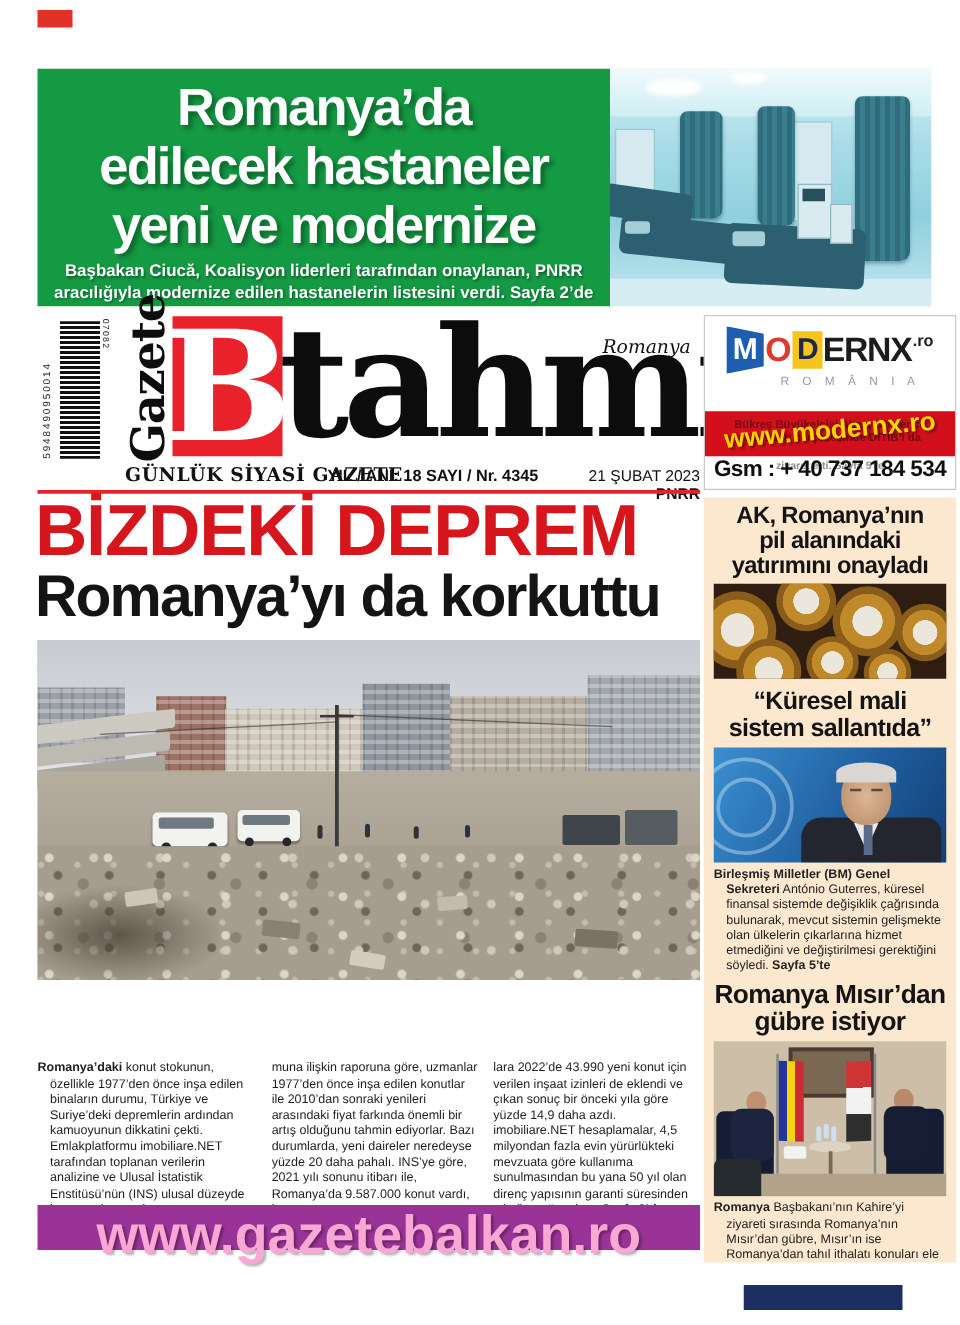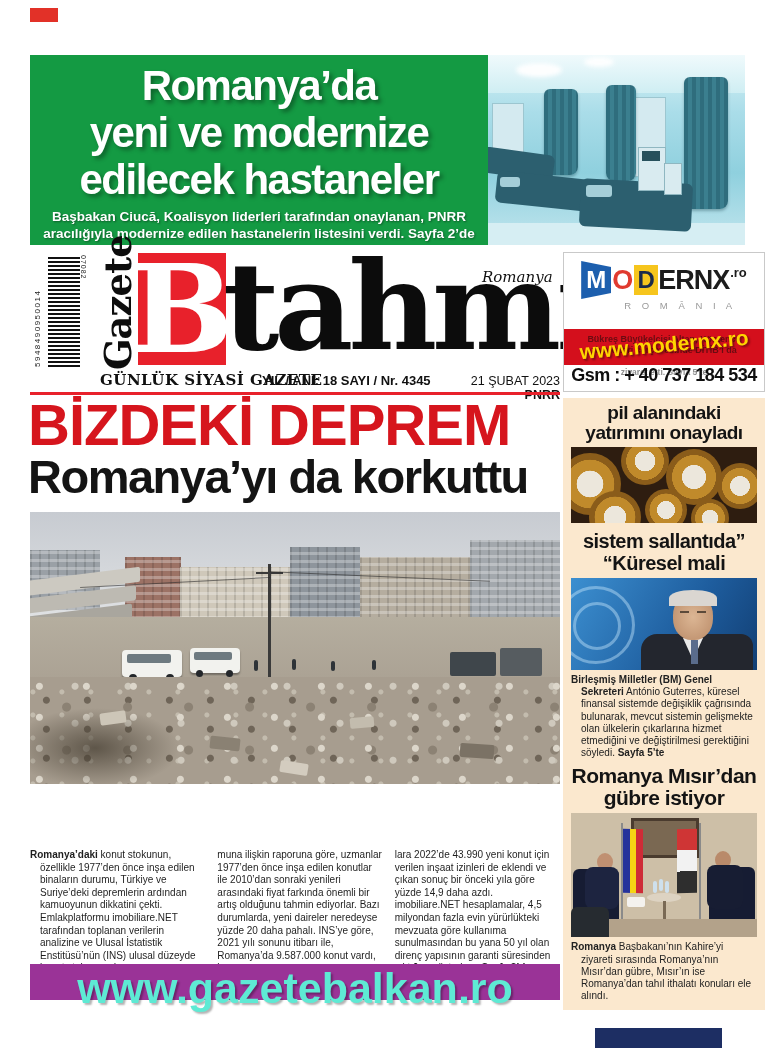--- a/index.html
+++ b/index.html
@@ -103,21 +103,21 @@
 
   
   #subhead{left:30px;top:789px;width:530px;text-align:center;font-weight:800;
            font-size:23px;line-height:27px;letter-spacing:-.5px;color:#1b1b1b;}
   #cols{left:30px;top:849px;width:530px;display:flex;gap:12px;}
   .col{flex:1;font-size:10px;line-height:12.6px;color:#1e1e1e;text-align:left;}
   .hang{padding-left:10px;text-indent:-10px;}
   .b{font-weight:800;}
 
   
-  #purple{left:30px;top:964px;width:530px;height:36px;background:#9a3397;color:#5eead4;
+  #purple{left:30px;top:964px;width:530px;height:36px;background:#9a3397;color:#f9a8d4;
           text-align:center;font-weight:800;font-size:43px;line-height:48px;
           text-shadow:2px 2px 2px rgba(0,0,0,.3);}
 
   
   #sidebar{left:563px;top:398px;width:202px;height:612px;background:#fbe8ce;
            box-sizing:border-box;padding:5px 8px;overflow:hidden;}
   .sb-h{font-weight:800;text-align:center;color:#141414;letter-spacing:-.5px;}
   .sb-h1{font-size:19px;line-height:20px;}
   .sb-h2{font-size:20px;line-height:22px;margin-top:7px;}
   .sb-h3{font-size:21px;line-height:22px;margin-top:6px;}
@@ -164,22 +164,22 @@
 </style>
 </head>
 <body>
 
 <div id="page">
 
   <div class="abs" id="redmark"></div>
 
   <div class="abs" id="banner">
     <div class="ban-line pad">Romanya’da</div>
+    <div class="ban-line">edilecek hastaneler</div>
     <div class="ban-line">yeni ve modernize</div>
-    <div class="ban-line">edilecek hastaneler</div>
     <div class="ban-sub">Başbakan Ciucă, Koalisyon liderleri tarafından onaylanan, PNRR</div>
     <div class="ban-sub" style="margin-top:0;">aracılığıyla modernize edilen hastanelerin listesini verdi. Sayfa 2’de</div>
   </div>
 
   <div class="abs" id="ph-hospital">
     <div class="abs hsp-ceil"></div>
     <div class="abs hsp-light" style="left:28px;top:8px;width:46px;height:14px;"></div>
     <div class="abs hsp-light" style="left:96px;top:2px;width:30px;height:10px;"></div>
     <div class="abs hsp-door" style="left:140px;top:42px;width:36px;height:78px;"></div>
     <div class="abs hsp-door" style="left:4px;top:48px;width:30px;height:66px;"></div>
@@ -276,38 +276,39 @@
     <p class="col hang" style="margin:0;"><span class="b">Romanya’daki</span><span> konut stokunun, özellikle 1977’den önce inşa edilen binaların durumu, Türkiye ve Suriye’deki depremlerin ardından kamuoyunun dikkatini çekti. Emlakplatformu imobiliare.NET tarafından toplanan verilerin analizine ve Ulusal İstatistik Enstitüsü’nün (INS) ulusal düzeyde konut stokunun duru-</span></p>
     <p class="col" style="margin:0;"><span>muna ilişkin raporuna göre, uzmanlar 1977’den önce inşa edilen konutlar ile 2010’dan sonraki yenileri arasındaki fiyat farkında önemli bir artış olduğunu tahmin ediyorlar. Bazı durumlarda, yeni daireler neredeyse yüzde 20 daha pahalı. INS’ye göre, 2021 yılı sonunu itibarı ile, Romanya’da 9.587.000 konut vardı, bun-</span></p>
     <p class="col" style="margin:0;"><span>lara 2022’de 43.990 yeni konut için verilen inşaat izinleri de eklendi ve çıkan sonuç bir önceki yıla göre yüzde 14,9 daha azdı. imobiliare.NET hesaplamalar, 4,5 milyondan fazla evin yürürlükteki mevzuata göre kullanıma sunulmasından bu yana 50 yıl olan direnç yapısının garanti süresinden çıktığını gösteriyor. </span><span class="b">Sayfa 3’de</span></p>
   </div>
 
   <div class="abs" id="purple">www.gazetebalkan.ro</div>
 
   <div class="abs" id="sidebar">
 
     <div class="sb-h sb-h1">
+      <div>AK, Romanya’nın</div>
       <div>pil alanındaki</div>
       <div>yatırımını onayladı</div>
     </div>
 
     <div class="sb-photo" id="ph-battery">
       <div class="bat" style="left:-12px;top:6px;width:62px;height:62px;"></div>
       <div class="bat" style="left:50px;top:-10px;width:48px;height:48px;"></div>
       <div class="bat" style="left:95px;top:2px;width:56px;height:56px;"></div>
       <div class="bat" style="left:146px;top:16px;width:46px;height:46px;"></div>
       <div class="bat" style="left:18px;top:44px;width:52px;height:52px;"></div>
       <div class="bat" style="left:74px;top:42px;width:42px;height:42px;"></div>
       <div class="bat" style="left:120px;top:52px;width:38px;height:38px;"></div>
     </div>
 
 
     <div class="sb-h sb-h2">
+      <div>“Küresel mali</div>
       <div>sistem sallantıda”</div>
-      <div>“Küresel mali</div>
     </div>
 
     <div class="sb-photo" id="ph-guterres">
       <div class="un-ring" style="left:-14px;top:8px;width:72px;height:72px;"></div>
       <div class="un-ring" style="left:2px;top:24px;width:42px;height:42px;"></div>
       <div class="gu-body"></div>
       <div class="gu-shirt"></div>
       <div class="gu-tie"></div>
       <div class="gu-face"></div>
       <div class="gu-hair"></div>

